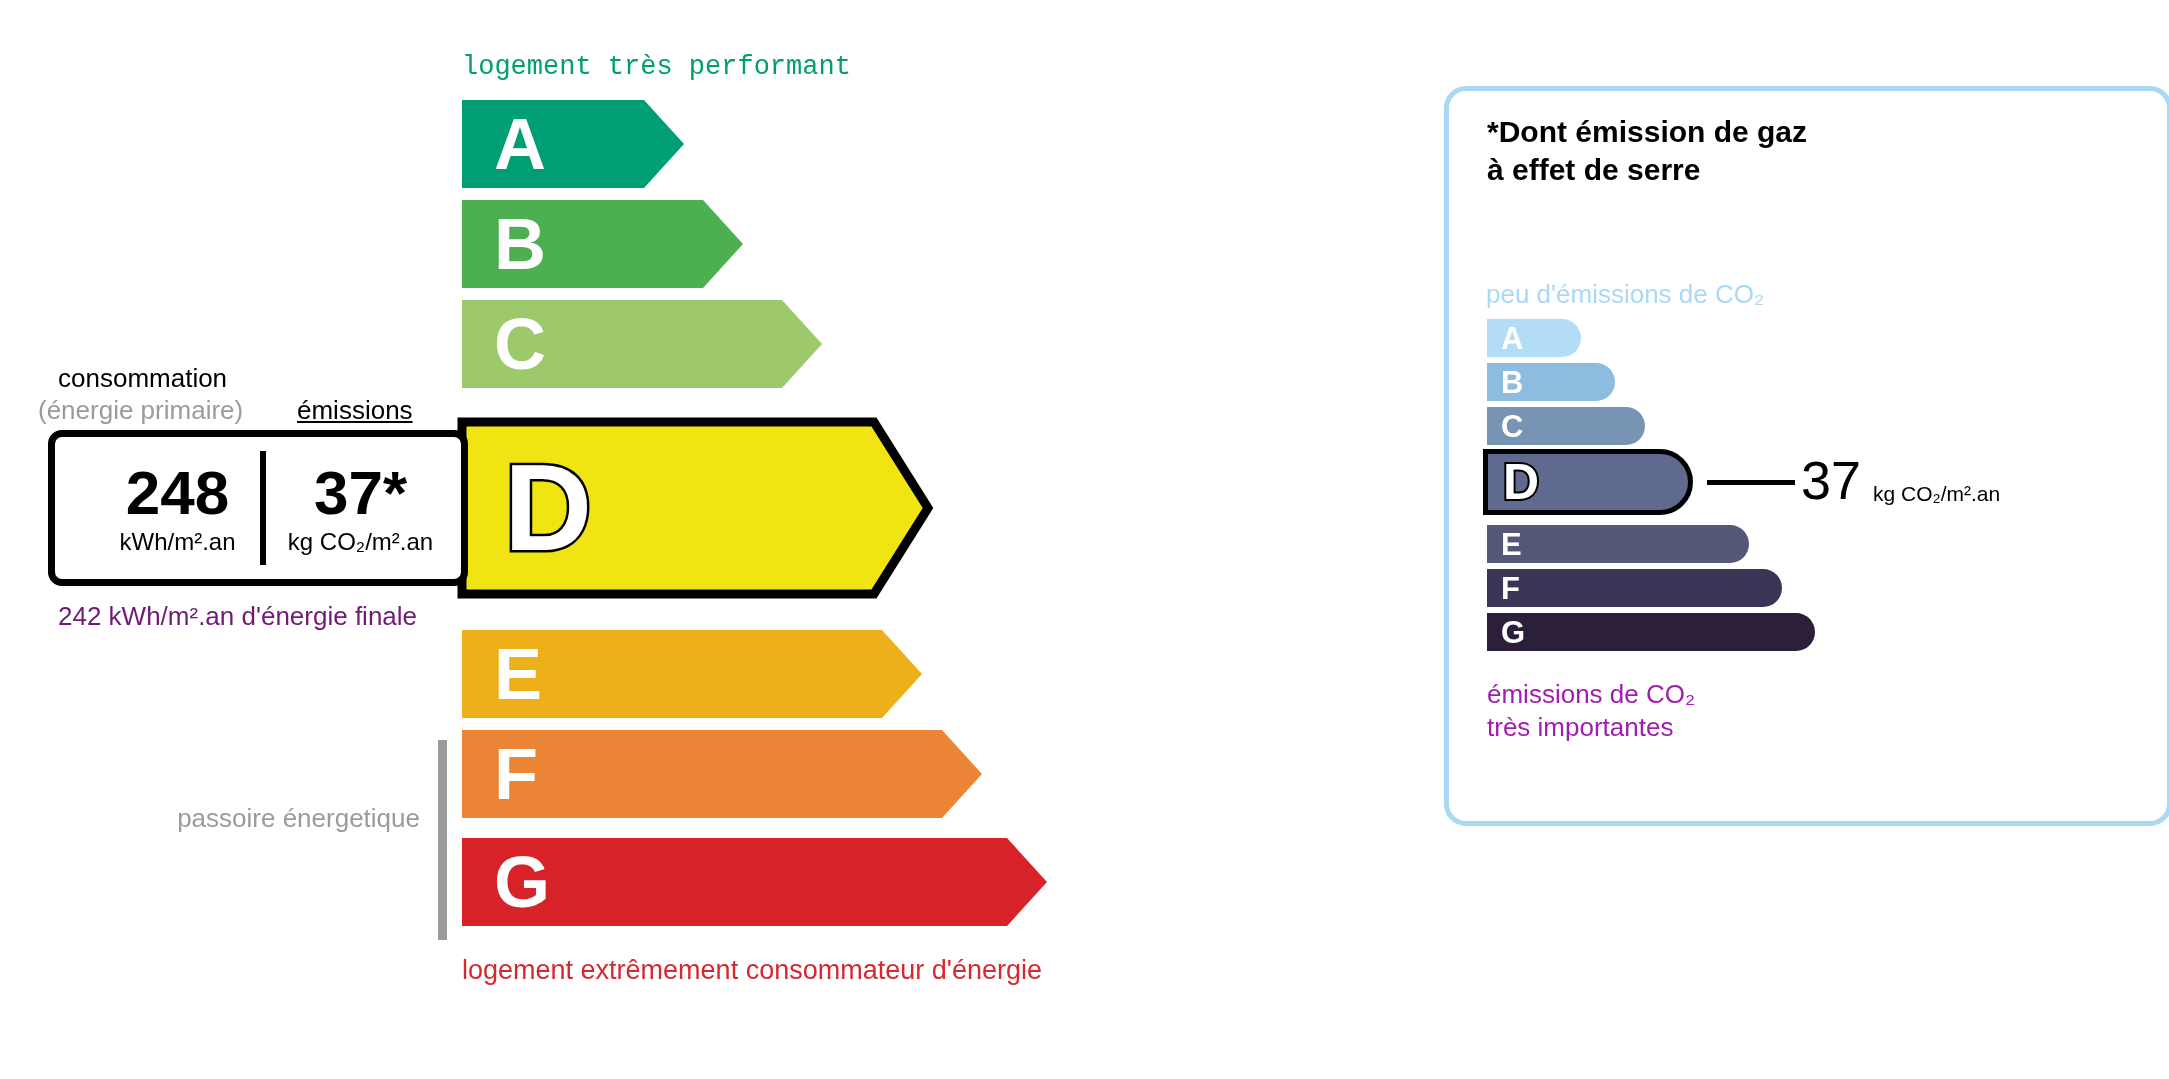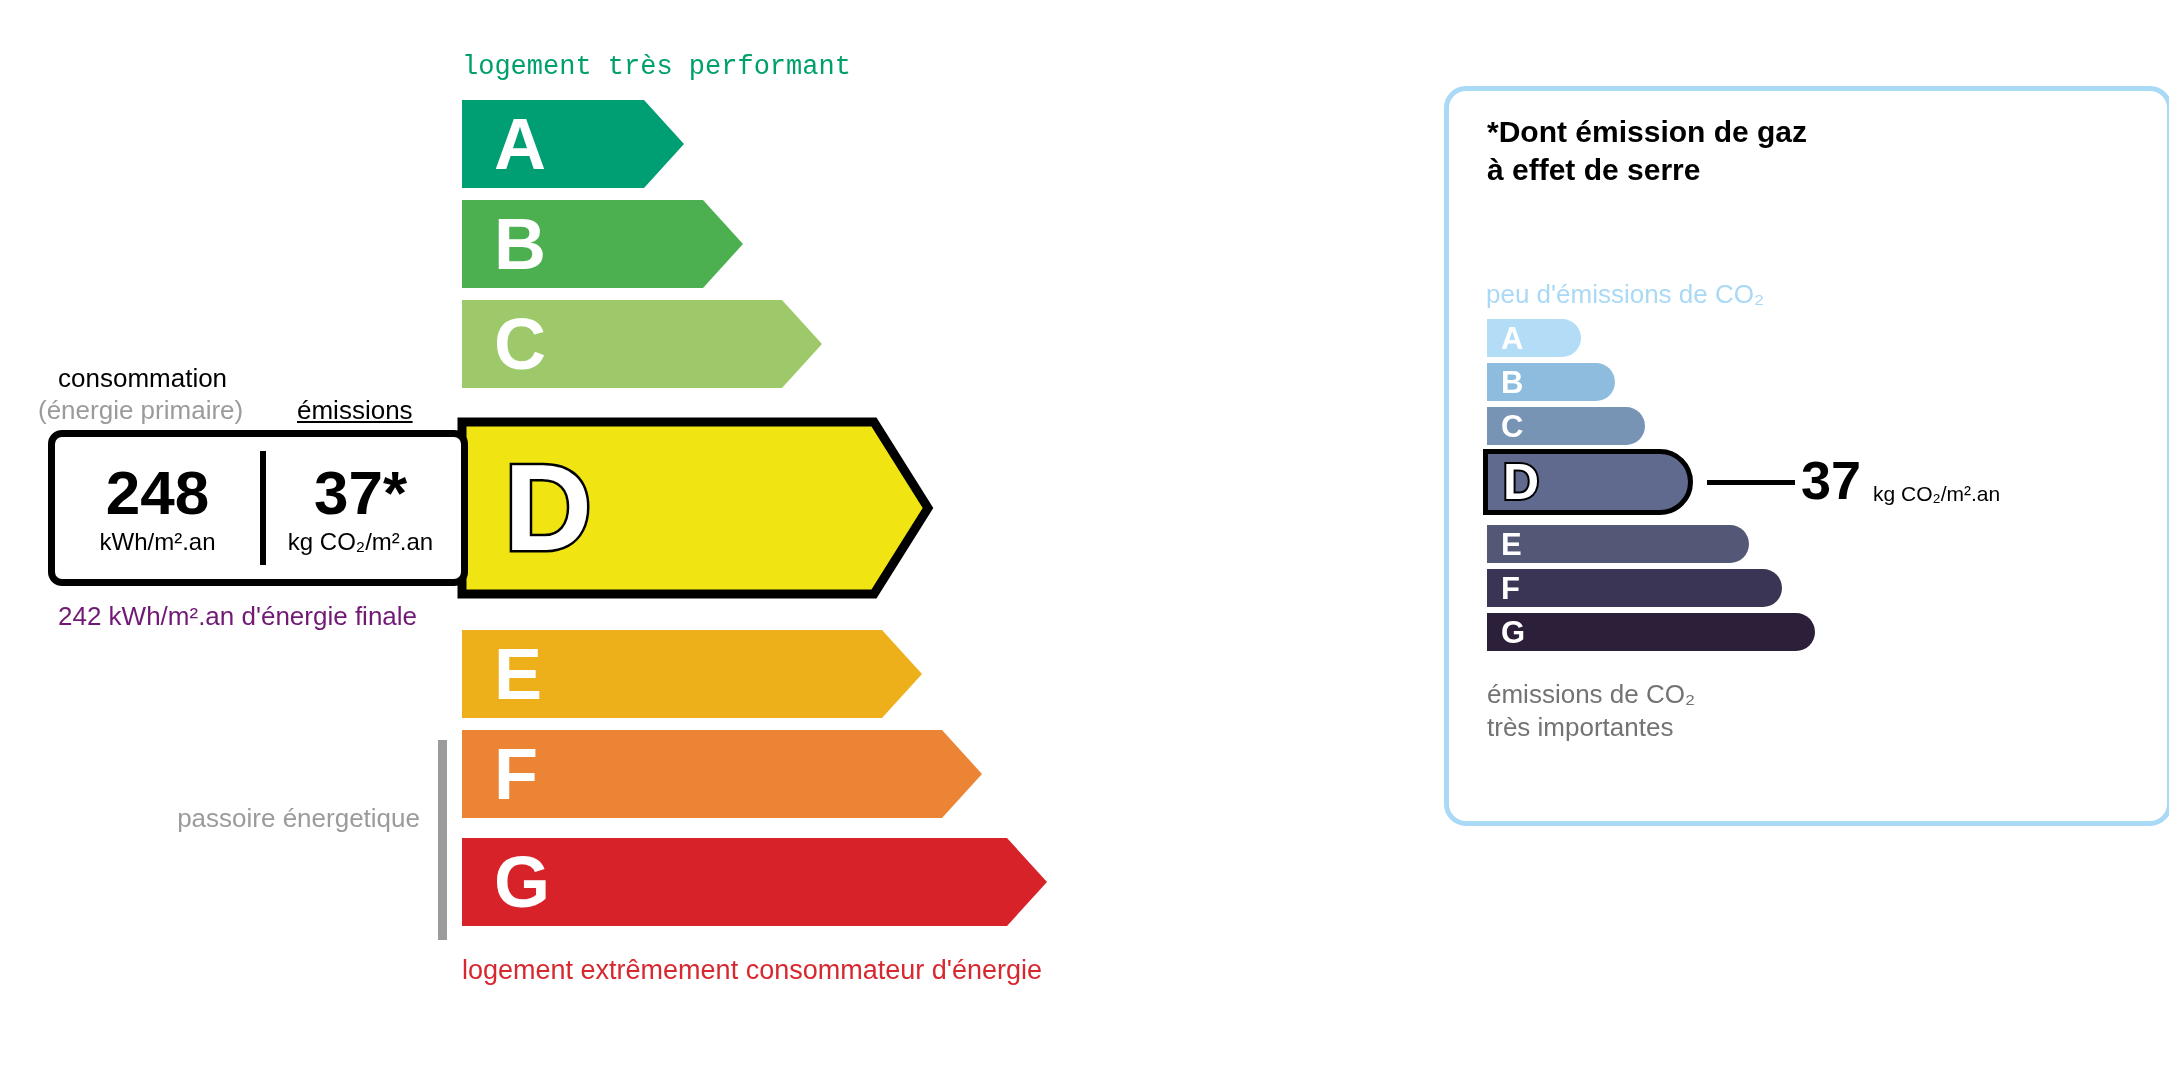--- a/index.html
+++ b/index.html
@@ -97,21 +97,21 @@
   }
   #value-box .cell {
     position: absolute;
     top: 0;
     height: 100%;
     display: flex;
     flex-direction: column;
     align-items: center;
     justify-content: center;
   }
-  #value-box .cell-consumption { left: 0;     width: 50.5%; }
+  #value-box .cell-consumption { left: 0;     width: 50.5%; padding-left: 20px; }
   #value-box .cell-emission    { right: 0;    width: 49.5%; }
   #value-box .divider {
     position: absolute;
     left: 50.4%;
     top: 14px;
     bottom: 14px;
     width: 6px;
     background: #000000;
   }
   .big-value {
@@ -211,21 +211,21 @@
     top: 188px;
     font-size: 26px;
     color: #a9d9f5;
     white-space: nowrap;
   }
   #co2-bottom-caption {
     position: absolute;
     left: 38px;
     top: 587px;
     font-size: 26px;
-    color: #737373;
+    color: #a21caf;
     line-height: 1.25;
     white-space: pre-line;
   }
 
   .co2-row {
     position: absolute;
     left: 38px;
     height: 38px;
   }
   .co2-bar {
@@ -279,21 +279,21 @@
     top: 389px;
     width: 88px;
     height: 5px;
     background: #000000;
   }
   #co2-value {
     position: absolute;
     left: 352px;
     top: 362px;
     font-size: 54px;
-    font-weight: bold;
+    font-weight: normal;
     color: #000000;
     line-height: 1;
   }
   #co2-value-unit {
     position: absolute;
     left: 424px;
     top: 392px;
     font-size: 21px;
     color: #000000;
     line-height: 1;

